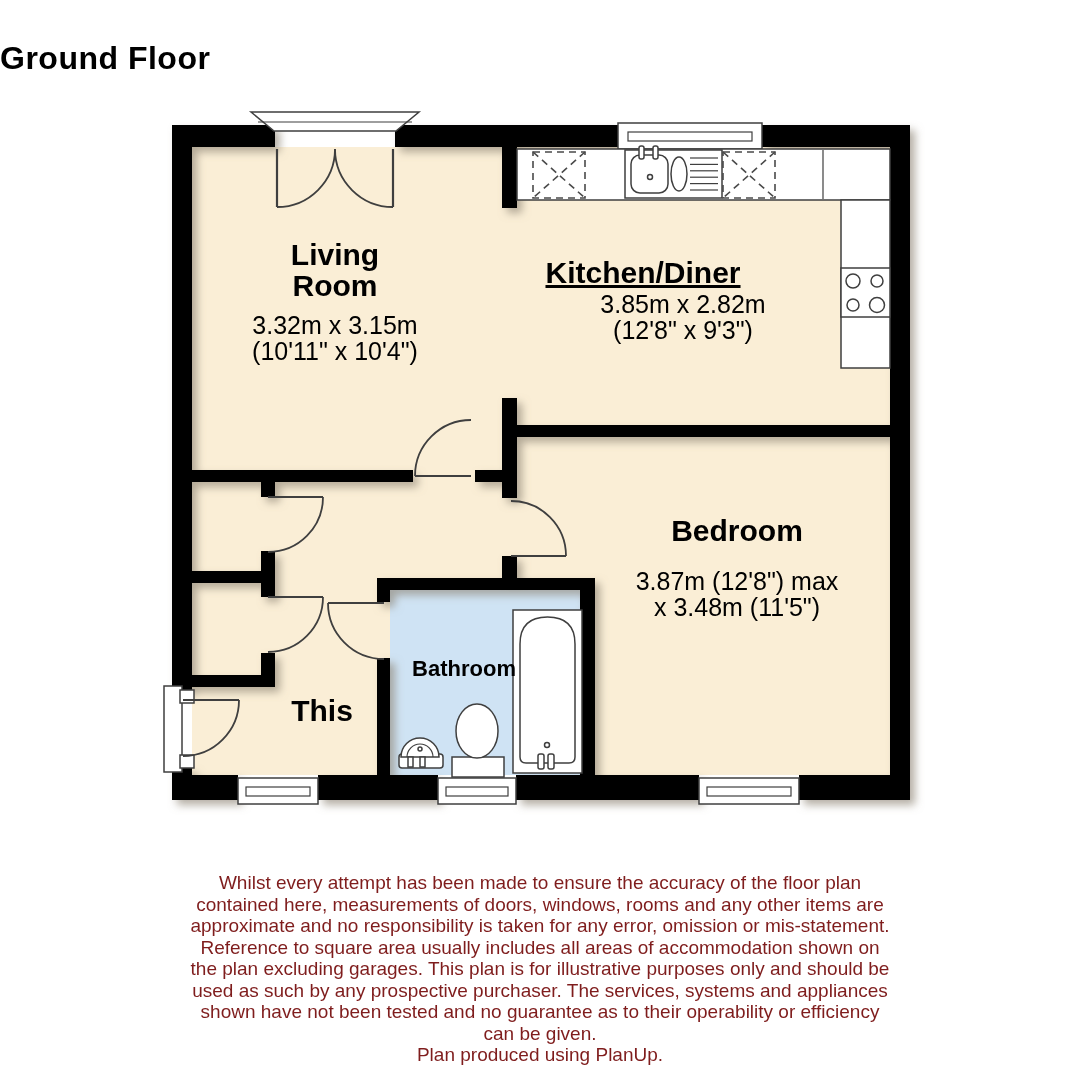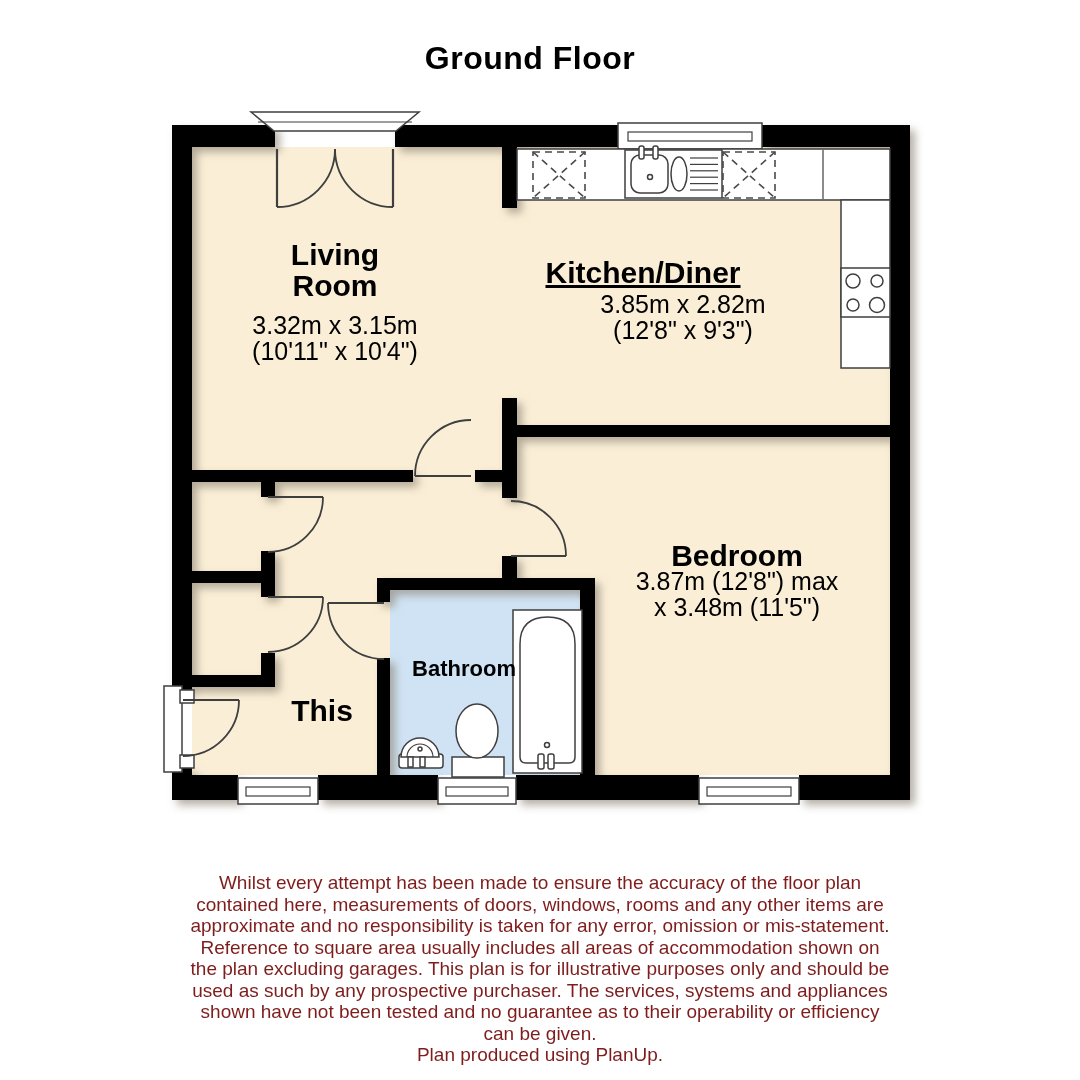--- a/index.html
+++ b/index.html
@@ -2,21 +2,21 @@
 <html><head>
 <meta charset="utf-8">
 <style>
   html,body{margin:0;padding:0;background:#fff;}
   #canvas{
     position:relative;width:1080px;height:1080px;background:#fff;
     font-family:"Liberation Sans",sans-serif;overflow:hidden;
   }
   #plan-svg{position:absolute;left:0;top:0;width:1080px;height:1080px;}
   .page-title{
-    position:absolute;top:40px;left:0;width:1060px;text-align:center;
+    position:absolute;top:40px;left:0;width:1060px;
     font-size:32px;font-weight:bold;color:#000;letter-spacing:.5px;
   }
   .room-label{
     position:absolute;transform:translateX(-50%);text-align:center;
     color:#000;white-space:pre-line;
   }
   .room-name{font-weight:bold;font-size:30px;line-height:31px;}
   .room-name.small{font-size:22px;line-height:22px;}
   .room-dims{font-size:25px;line-height:26px;}
   .bottom-text{
@@ -205,21 +205,21 @@
 
   <div class="room-label room-name" style="left:335px;top:239px;">Living
 Room</div>
   <div class="room-label room-dims" style="left:335px;top:299px;margin-top:13px;">3.32m x 3.15m
 (10'11" x 10'4")</div>
 
   <div class="room-label room-name" style="left:643px;top:257px;text-decoration:underline;">Kitchen/Diner</div>
   <div class="room-label room-dims" style="left:683px;top:291px;">3.85m x 2.82m
 (12'8" x 9'3")</div>
 
-  <div class="room-label room-name" style="left:737px;top:540px;">Bedroom</div>
+  <div class="room-label room-name" style="left:737px;top:515px;">Bedroom</div>
   <div class="room-label room-dims" style="left:737px;top:568px;">3.87m (12'8") max
 x 3.48m (11'5")</div>
 
   <div class="room-label room-name small" style="left:464px;top:658px;">Bathroom</div>
 
   <div class="room-label room-name" style="left:322px;top:695px;">This</div>
 
   <div class="bottom-text">
     <div class="disclaimer">Whilst every attempt has been made to ensure the accuracy of the floor plan
 contained here, measurements of doors, windows, rooms and any other items are

